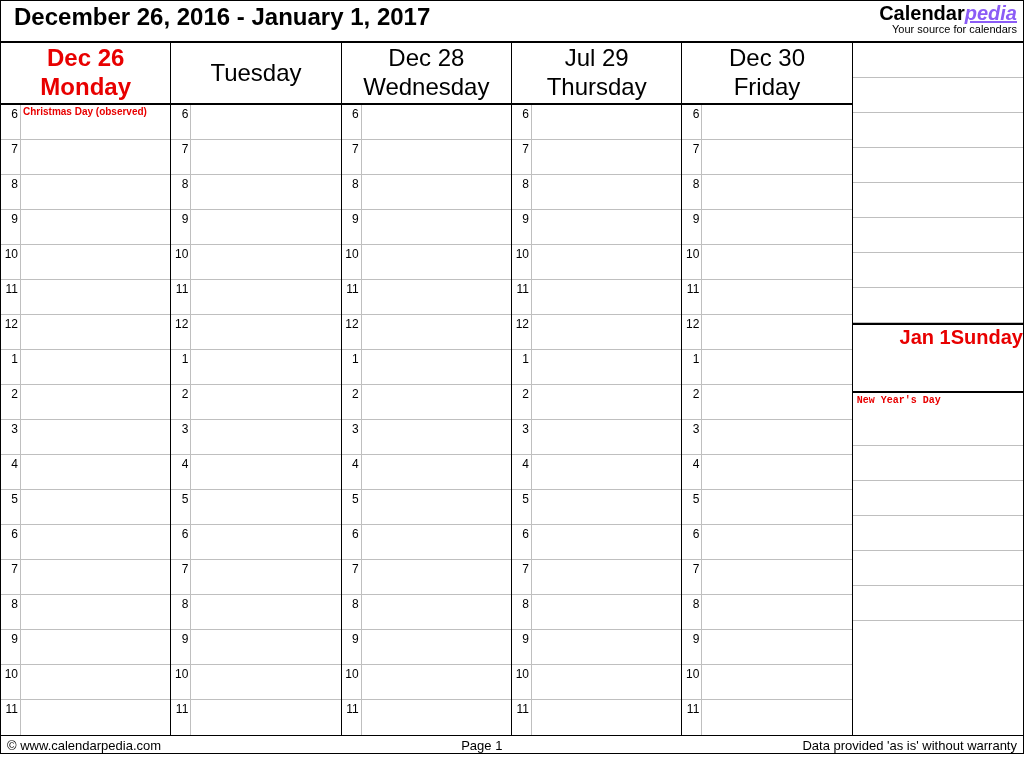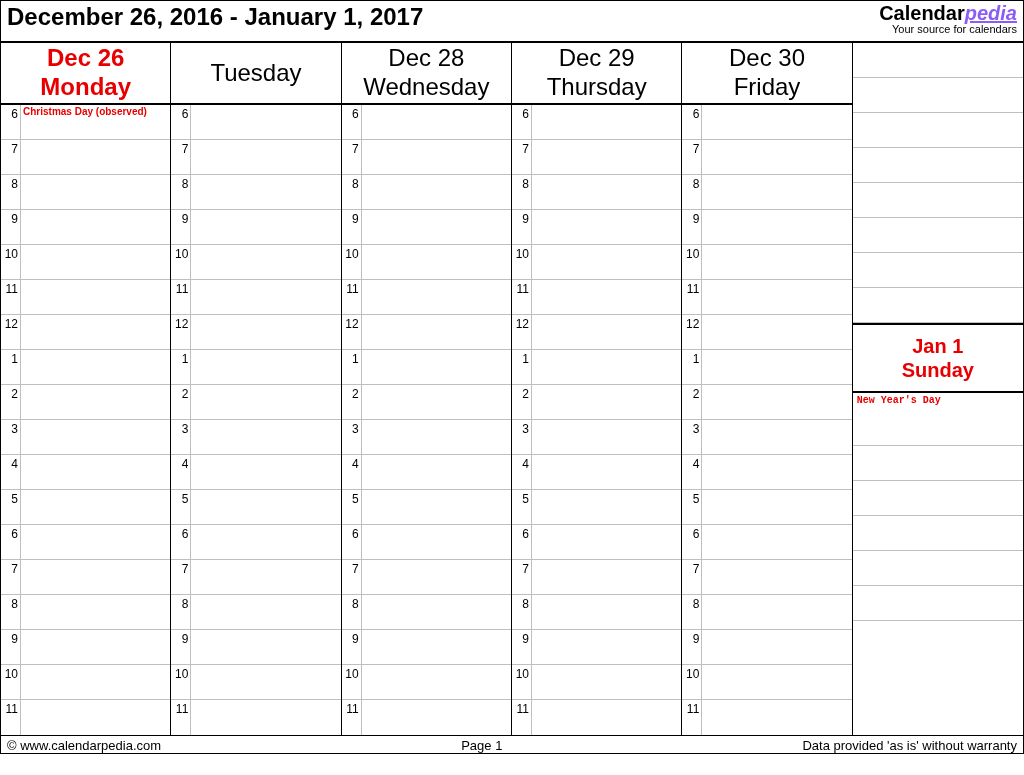--- a/index.html
+++ b/index.html
@@ -11,21 +11,21 @@
   }
   .page {
     width: 1024px;
     border: 1px solid #000;
   }
   
   .topbar {
     display: flex;
     justify-content: space-between;
     align-items: flex-start;
-    padding: 2px 6px 0 6px;
+    padding: 2px 6px 0 13px;
     border-bottom: 2px solid #000;
     height: 42px;
   }
   .title {
     font-size: 24px;
     font-weight: bold;
   }
   .brand {
     text-align: right;
     line-height: 1.05;
@@ -80,22 +80,22 @@
   .satslot {
     height: 35px;
     border-bottom: 1px solid #bfbfbf;
   }
   .satslot.last { border-bottom: none; }
   .sunhead {
     height: 70px;
     border-top: 2px solid #000;
     border-bottom: 2px solid #000;
     display: flex;
-    flex-direction: column;
-    justify-content: center;
+    flex-direction: row;
+    justify-content: flex-end;
     text-align: center;
     font-size: 20px;
     line-height: 1.2;
     font-weight: bold;
     color: #e80000;
   }
   .sunnote {
     height: 18px;
     font-size: 10px;
     font-weight: bold;
@@ -359,21 +359,21 @@
           <div class="hlabel">10</div>
           <div class="hcell"></div>
         </div>
         <div class="hourrow last">
           <div class="hlabel">11</div>
           <div class="hcell"></div>
         </div>
       </div>
       <div class="daycol">
         <div class="dayhead ">
-          <div class="d1">Dec 29</div>
+          <div class="d1">Jul 29</div>
           <div class="d2">Thursday</div>
         </div>
         <div class="hourrow">
           <div class="hlabel">6</div>
           <div class="hcell"></div>
         </div>
         <div class="hourrow">
           <div class="hlabel">7</div>
           <div class="hcell"></div>
         </div>

